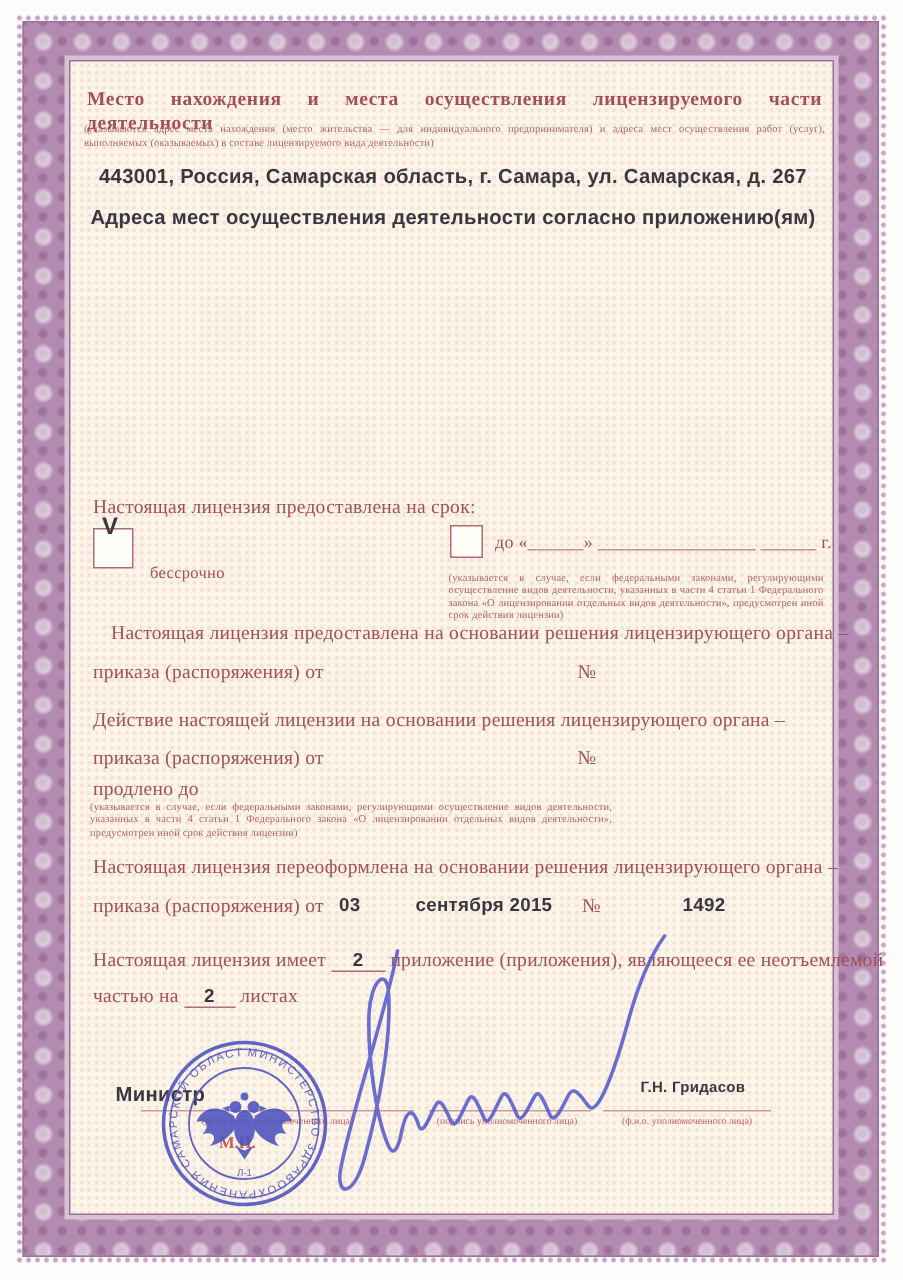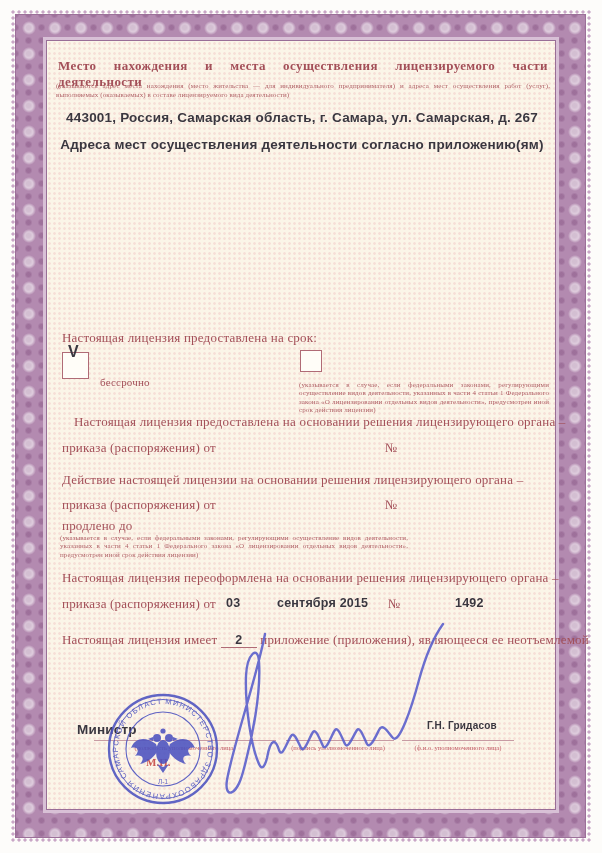--- a/index.html
+++ b/index.html
@@ -77,20 +77,21 @@
   <div class="addr bold-dark" style="top:137px;">Адреса мест осуществления деятельности согласно приложению(ям)</div>
 
   <div class="t" style="left:62px;top:330px;">Настоящая лицензия предоставлена на срок:</div>
 
   <div class="checkbox cb1">
     <span class="vmark">V</span>
   </div>
   <div class="t" style="left:100px;top:376px;font-size:11px;">бессрочно</div>
 
   <div class="checkbox cb2"></div>
+  <div class="t" style="left:330px;top:354px;font-size:12px;">до «______»  _________________   ______ г.</div>
   <div class="t fine block" style="left:299px;top:381px;width:250px;">(указывается в случае, если федеральными законами, регулирующими осуществление видов деятельности, указанных в части 4 статьи 1 Федерального закона «О лицензировании отдельных видов деятельности», предусмотрен иной срок действия лицензии)</div>
 
   <div class="t" style="left:74px;top:414px;">Настоящая лицензия предоставлена на основании решения лицензирующего органа –</div>
   <div class="t" style="left:62px;top:440px;">приказа (распоряжения)  от</div>
   <div class="t" style="left:385px;top:440px;">№</div>
 
   <div class="t" style="left:62px;top:472px;">Действие настоящей лицензии на основании решения лицензирующего органа –</div>
   <div class="t" style="left:62px;top:497px;">приказа (распоряжения)  от</div>
   <div class="t" style="left:385px;top:497px;">№</div>
   <div class="t" style="left:62px;top:518px;">продлено до</div>
@@ -100,20 +101,25 @@
   <div class="t" style="left:62px;top:596px;">приказа (распоряжения)  от</div>
   <div class="t bold-dark" style="left:226px;top:596px;font-size:12.5px;">03</div>
   <div class="t bold-dark" style="left:277px;top:596px;font-size:12.5px;">сентября 2015</div>
   <div class="t" style="left:388px;top:596px;">№</div>
   <div class="t bold-dark" style="left:455px;top:596px;font-size:12.5px;">1492</div>
 
   <div class="t" style="left:62px;top:632px;">
     <span>Настоящая лицензия имеет</span>
     <span class="inline-val" style="width:36px;">2</span>
     <span>приложение (приложения), являющееся ее неотъемлемой</span>
+  </div>
+  <div class="t" style="left:62px;top:656px;">
+    <span>частью на</span>
+    <span class="inline-val" style="width:34px;">2</span>
+    <span>листах</span>
   </div>
 
   <div class="t bold-dark" style="left:64px;top:722px;font-size:13.5px;padding-left:13px;">Министр</div>
   <div class="t bold-dark" style="left:416px;top:720px;font-size:10px;padding-left:11px;">Г.Н. Гридасов</div>
 
   <div class="sig-line" style="left:94px;top:740px;width:182px;"></div>
   <div class="sig-line" style="left:286px;top:740px;width:108px;"></div>
   <div class="sig-line" style="left:402px;top:740px;width:112px;"></div>
 
   <div class="caption" style="left:86px;top:744px;width:198px;">(должность уполномоченного лица)</div>

